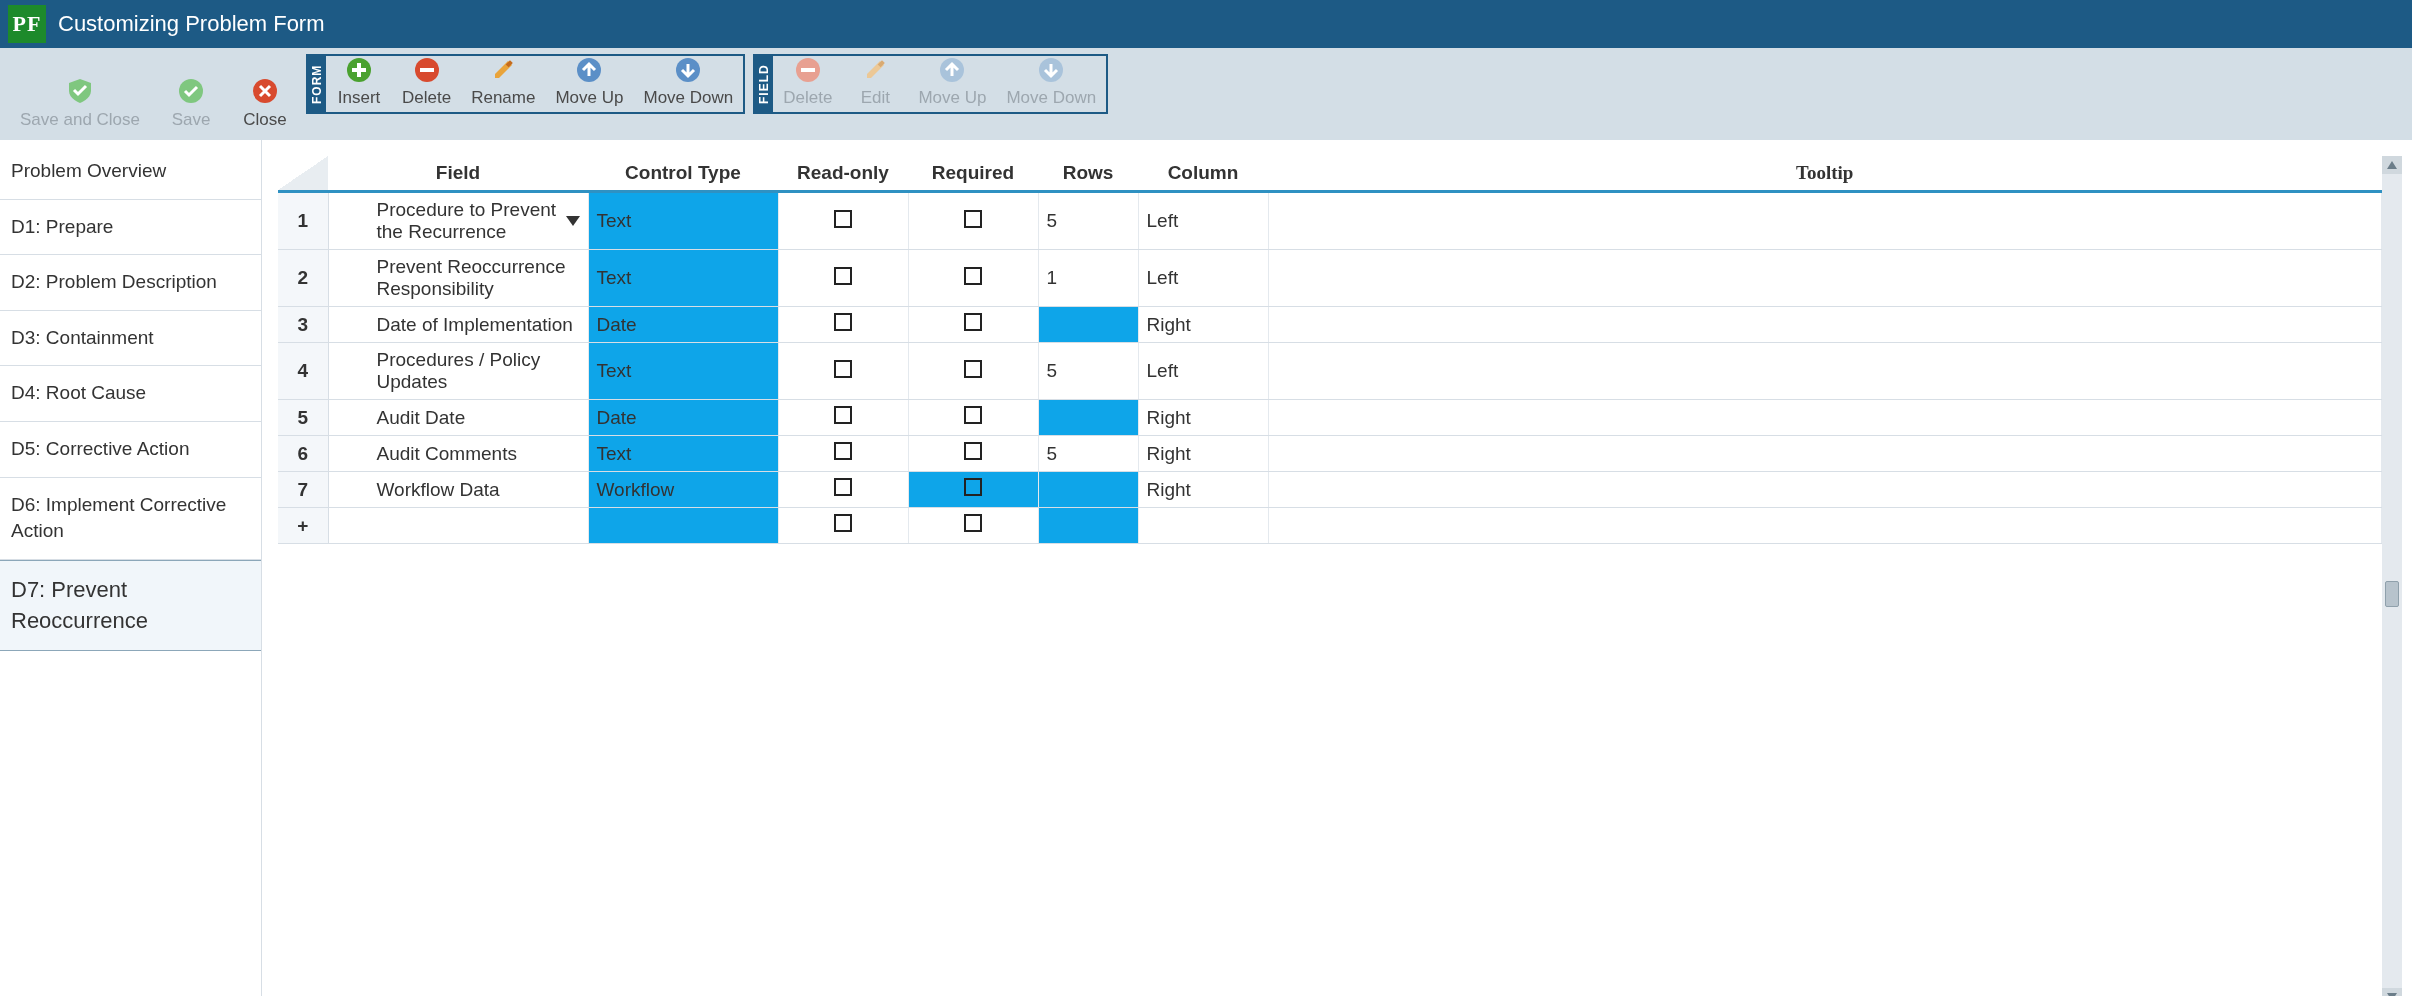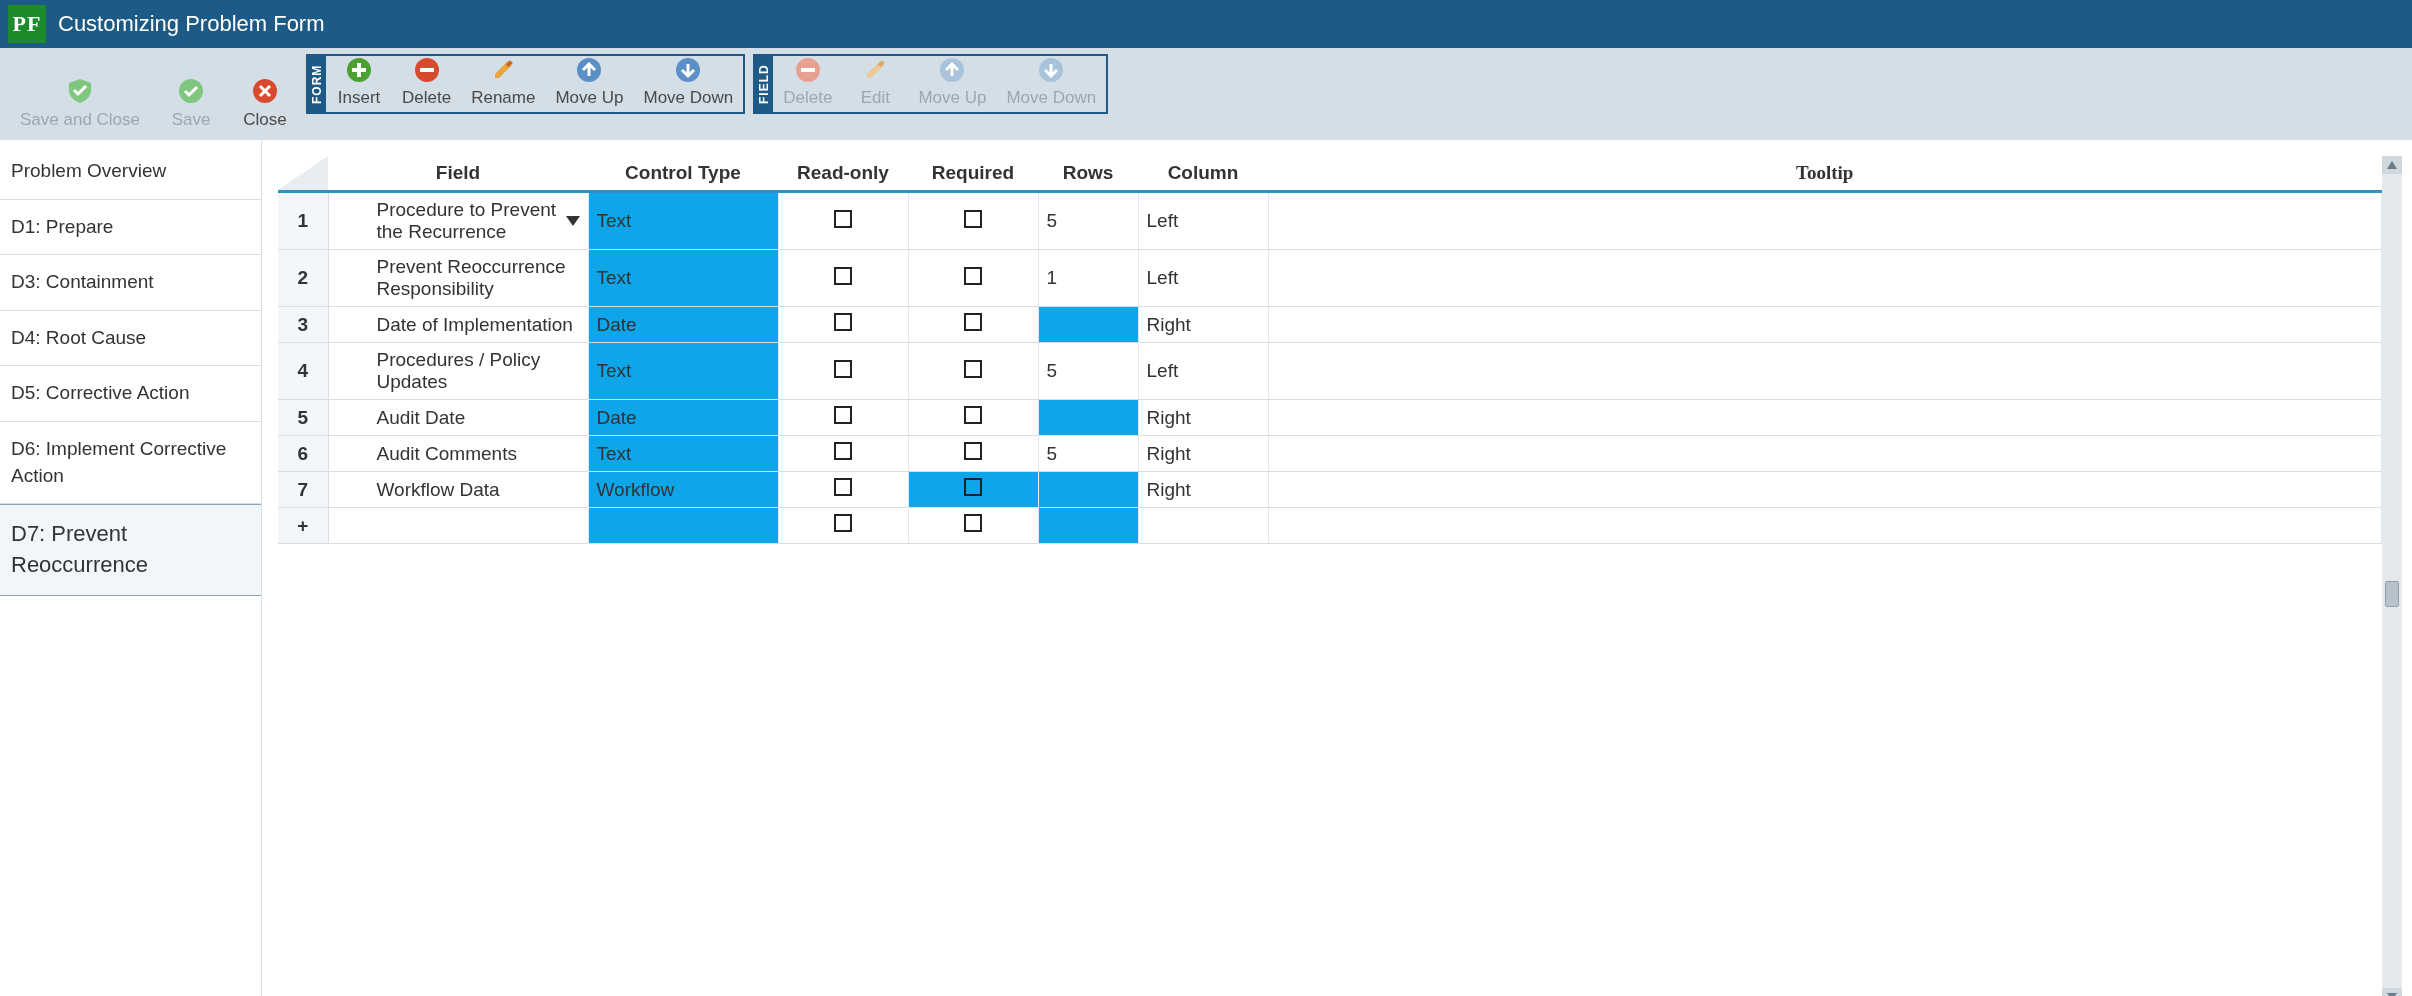--- a/index.html
+++ b/index.html
@@ -310,20 +310,21 @@
     </div>
   </div>
 
 </div>
 
 <div class="content-area">
 
   <div class="sidebar" id="sidebar">
       <div class="side-item">Problem Overview</div>
       <div class="side-item">D1: Prepare</div>
+      <div class="side-item">D2: Problem Description</div>
       <div class="side-item">D3: Containment</div>
       <div class="side-item">D4: Root Cause</div>
       <div class="side-item">D5: Corrective Action</div>
       <div class="side-item">D6: Implement Corrective Action</div>
       <div class="side-item active">D7: Prevent Reoccurrence</div>
     </div>
 
   <div class="main-pane">
     <div class="grid-wrap">
       <table class="grid">

